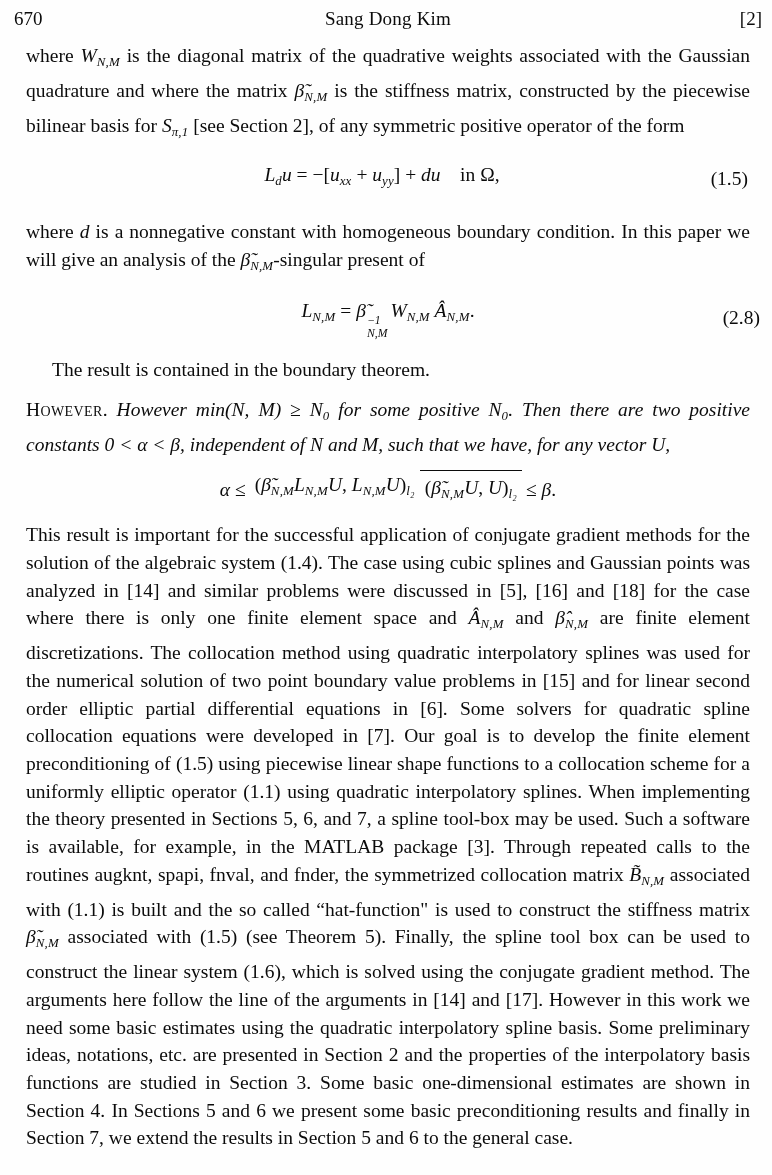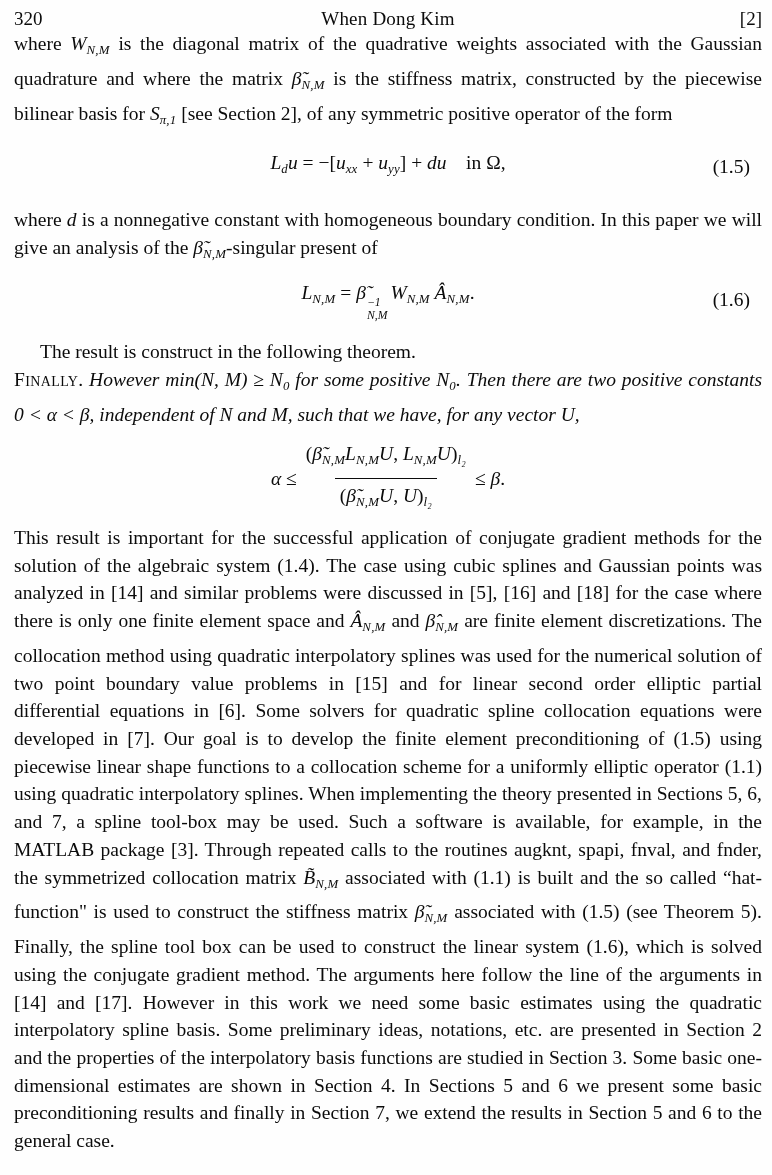--- a/index.html
+++ b/index.html
@@ -8,79 +8,79 @@
     font-family:"Liberation Serif","DejaVu Serif",serif;
     color:#0b0b0b;background:#fefefe;
     -webkit-font-smoothing:antialiased;
   }
   .page{box-sizing:border-box;width:772px;height:1175px;padding:8px 10px 0 14px;}
   .header{display:flex;align-items:baseline;font-size:19px;line-height:22px;}
   .header .left{width:90px;text-align:left;}
   .header .center{flex:1;text-align:center;letter-spacing:0.2px;}
   .header .right{width:90px;text-align:right;}
   p.body{
-    font-size:19.5px;line-height:27.7px;margin:0;
+    font-size:19.5px;line-height:27.7px;margin:12px;
     text-align:justify;text-justify:inter-word;
   }
   .mt-p1{margin-top:16px;}
   .mt-p2{margin-top:0;}
   .indent{text-indent:26px;text-align:left;}
   .theorem{margin-top:20px;}
   .i{font-style:italic;}
   .sub{font-size:66%;vertical-align:-0.32em;letter-spacing:0.2px;}
   .sc{font-variant:small-caps;letter-spacing:0.4px;}
   .stack{
     display:inline-flex;flex-direction:column;align-items:flex-start;
     font-size:60%;line-height:1.12;vertical-align:-0.62em;
     font-style:italic;margin:0 3px 0 1px;
   }
   .eq{
     position:relative;text-align:center;
     font-size:19.5px;line-height:27.7px;
   }
-  .eq-15{margin:15px 0 22px 0;}
+  .eq-15{margin:15px 12px 22px 0;}
   .eq-16{margin:6px 0 12px 0;padding:4px 0;}
   .eq-th{margin:12px 0 7px 0;}
-  .eq-num{position:absolute;right:12px;top:50%;transform:translateY(-50%);font-style:normal;}
+  .eq-num{position:absolute;right:2px;top:50%;transform:translateY(-50%);font-style:normal;}
   .ineq{display:inline-flex;align-items:center;}
-  .frac{display:inline-flex;flex-direction:column;align-items:center;margin:0 4px;}
+  .frac{display:inline-flex;flex-direction:row;align-items:center;margin:0 4px;}
   .frac .fr-num{padding:0 5px 3px 5px;}
   .frac .fr-den{border-top:1.6px solid #0b0b0b;padding:3px 5px 0 5px;}
 </style>
 </head>
 <body>
 
 <div class="page">
 
   <div class="header">
-    <span class="left">320</span>
-    <span class="center">When Dong Kim</span>
+    <span class="left">670</span>
+    <span class="center">Sang Dong Kim</span>
     <span class="right">[2]</span>
   </div>
 
   <p class="body mt-p1"><span>where </span><span class="i">W</span><span class="i sub">N,M</span><span> is the diagonal matrix of the quadrative weights associated with the Gaussian quadrature and where the matrix </span><span class="i">β̃</span><span class="i sub">N,M</span><span> is the stiffness matrix, constructed by the piecewise bilinear basis for </span><span class="i">S</span><span class="i sub">π,1</span><span> [see Section 2], of any symmetric positive operator of the form</span></p>
 
   <div class="eq eq-15">
     <span class="eq-body"><span class="i">L</span><span class="i sub">d</span><span class="i">u</span><span> = −[</span><span class="i">u</span><span class="i sub">xx</span><span> + </span><span class="i">u</span><span class="i sub">yy</span><span>] + </span><span class="i">du</span><span> in Ω,</span></span>
     <span class="eq-num">(1.5)</span>
   </div>
 
   <p class="body mt-p2"><span>where </span><span class="i">d</span><span> is a nonnegative constant with homogeneous boundary condition.  In this paper we will give an analysis of the </span><span class="i">β̃</span><span class="i sub">N,M</span><span>-singular present of</span></p>
 
   <div class="eq eq-16">
     <span class="eq-body"><span class="i">L</span><span class="i sub">N,M</span><span> = </span><span class="i">β̃</span><span class="stack">
           <span>−1</span>
           <span>N,M</span>
         </span><span class="i">W</span><span class="i sub">N,M</span><span class="i"> Â</span><span class="i sub">N,M</span><span>.</span></span>
-    <span class="eq-num">(1.6)</span>
+    <span class="eq-num">(2.8)</span>
   </div>
 
-  <p class="body indent"><span>The result is construct in the following theorem.</span></p>
+  <p class="body indent"><span>The result is contained in the boundary theorem.</span></p>
 
-  <p class="body theorem"><span class="sc">Finally</span><span>. </span><span class="i">However min(N, M) ≥ N</span><span class="i sub">0</span><span class="i"> for some positive N</span><span class="i sub">0</span><span class="i">. Then there are two positive constants 0 &lt; α &lt; β, independent of N and M, such that we have, for any vector U,</span></p>
+  <p class="body theorem"><span class="sc">However</span><span>. </span><span class="i">However min(N, M) ≥ N</span><span class="i sub">0</span><span class="i"> for some positive N</span><span class="i sub">0</span><span class="i">. Then there are two positive constants 0 &lt; α &lt; β, independent of N and M, such that we have, for any vector U,</span></p>
 
   <div class="eq eq-th">
     <span class="ineq">
       <span><span class="i">α</span><span> ≤ </span></span>
       <span class="frac">
         <span class="fr-num"><span>(</span><span class="i">β̃</span><span class="i sub">N,M</span><span class="i">L</span><span class="i sub">N,M</span><span class="i">U</span><span>, </span><span class="i">L</span><span class="i sub">N,M</span><span class="i">U</span><span>)</span><span class="i sub">l₂</span></span>
         <span class="fr-den"><span>(</span><span class="i">β̃</span><span class="i sub">N,M</span><span class="i">U</span><span>, </span><span class="i">U</span><span>)</span><span class="i sub">l₂</span></span>
       </span>
       <span><span> ≤ </span><span class="i">β</span><span>.</span></span>
     </span>

